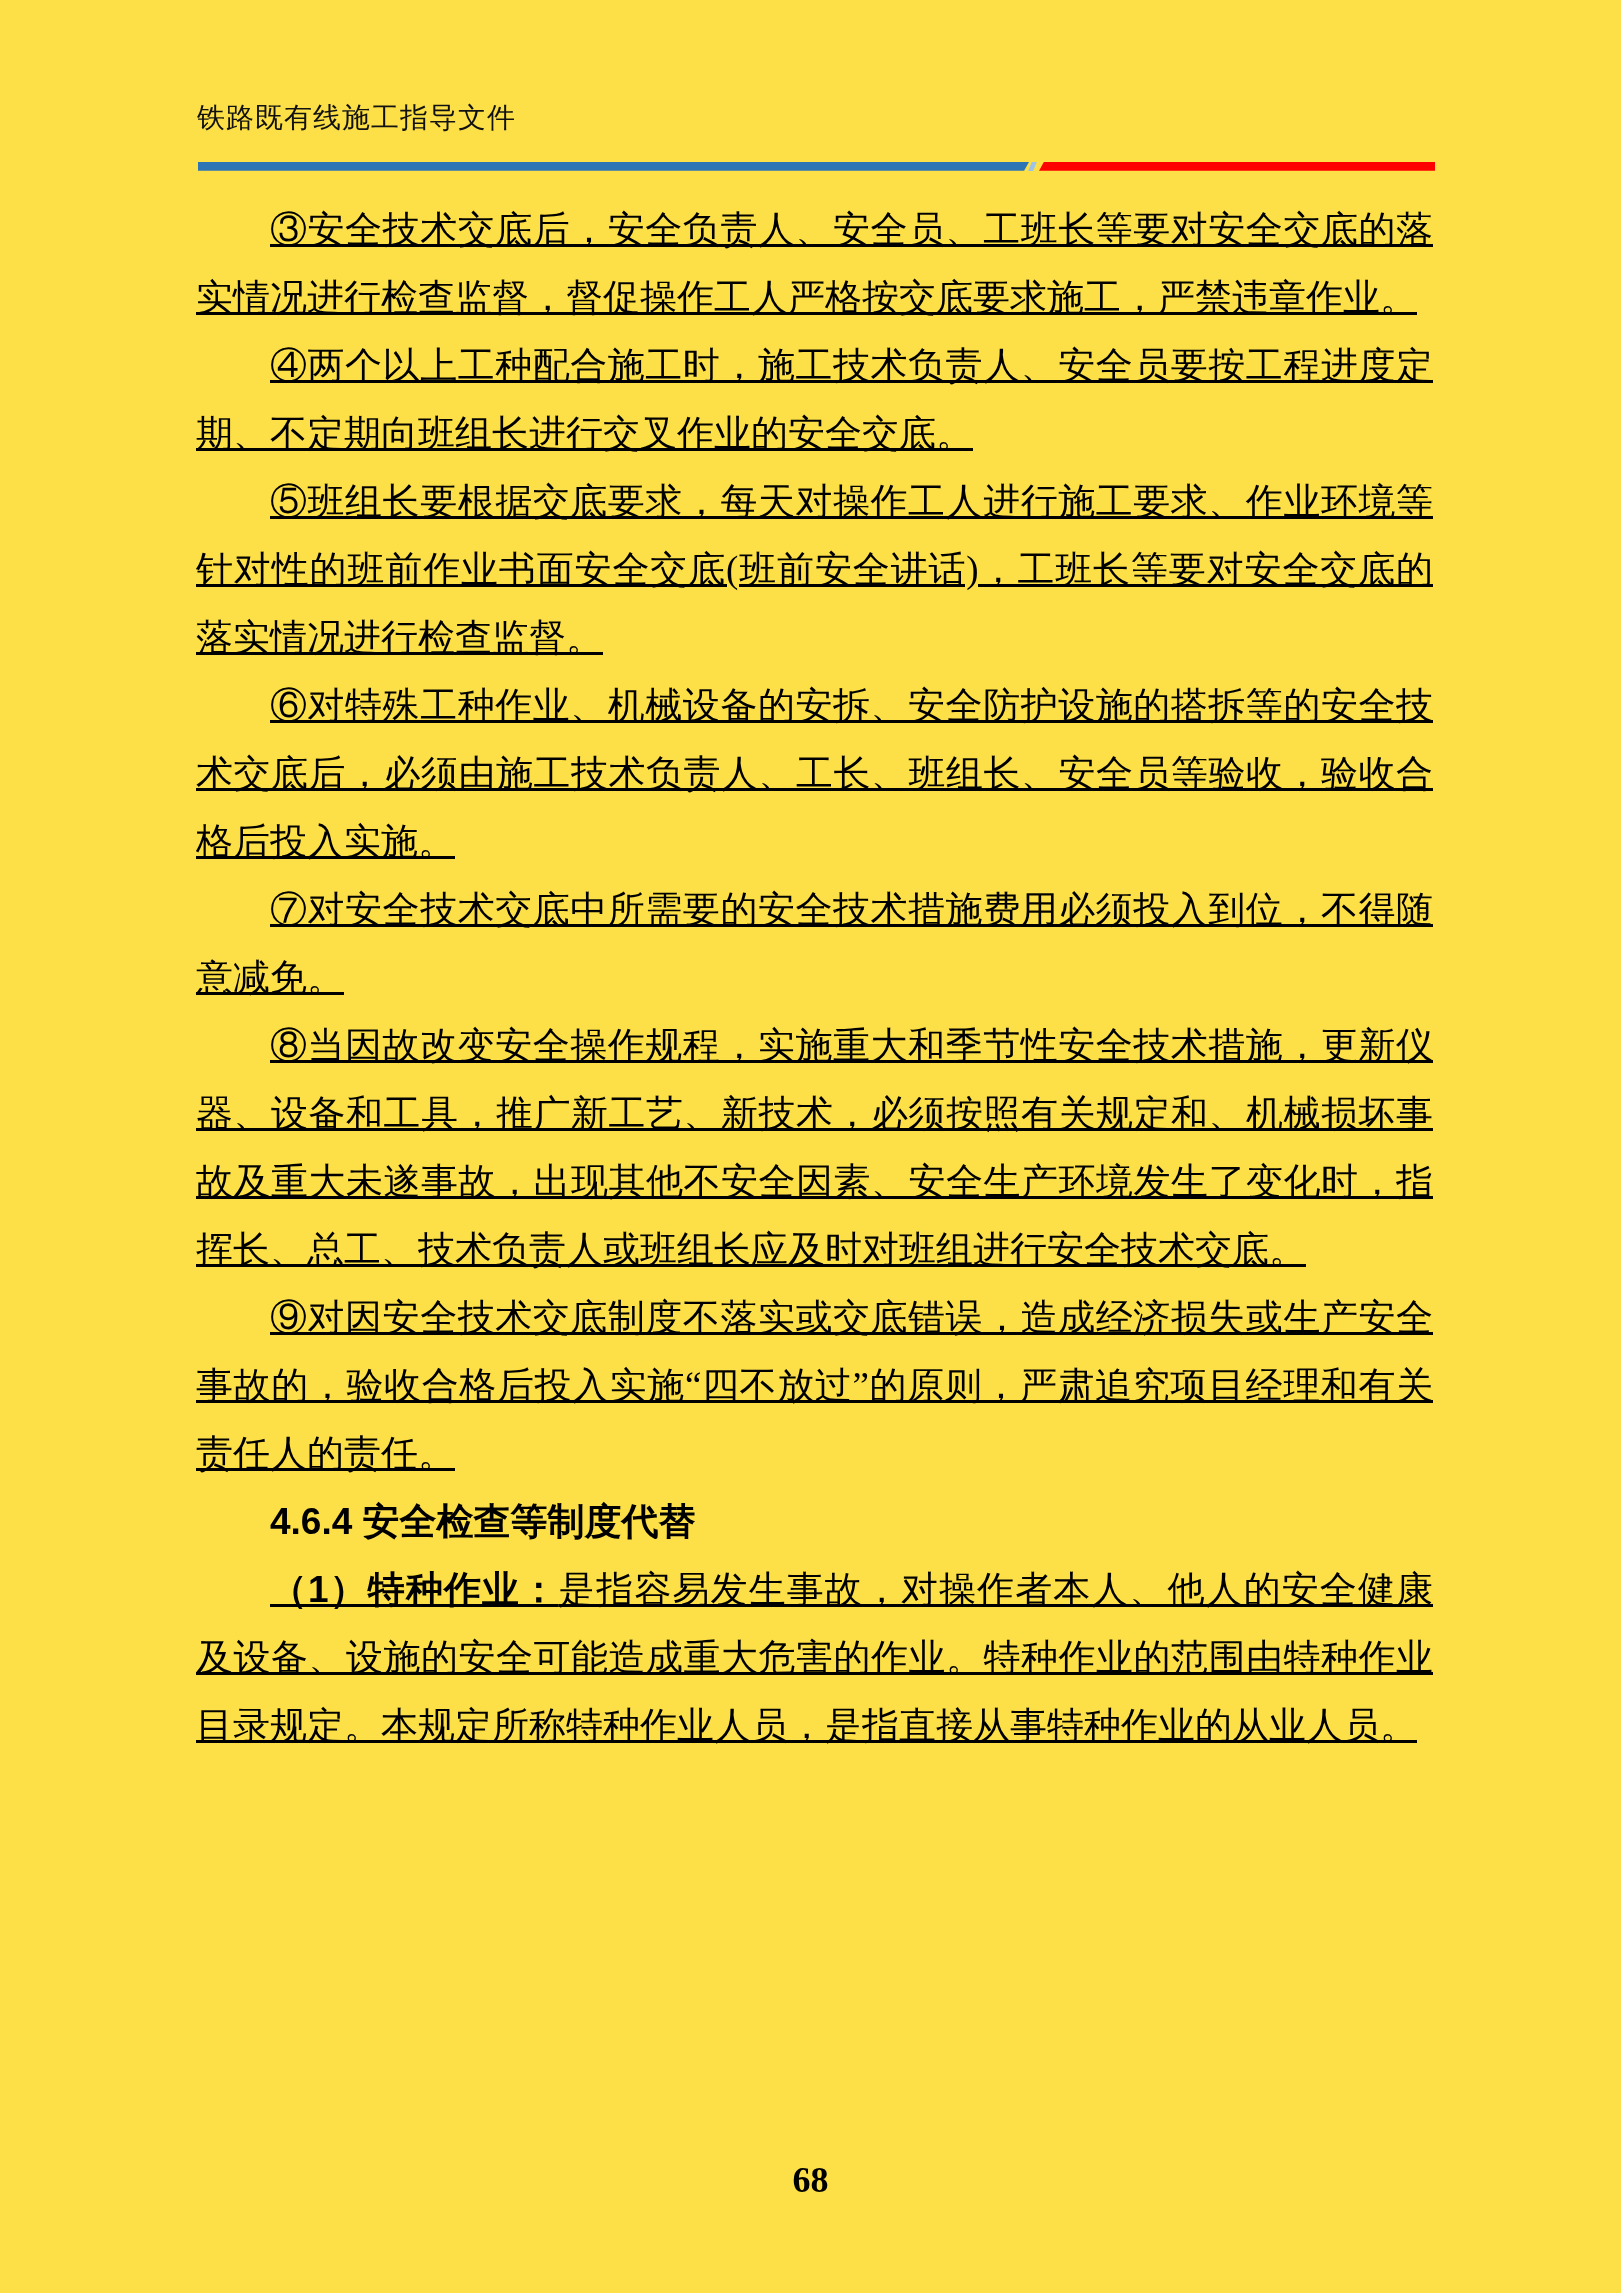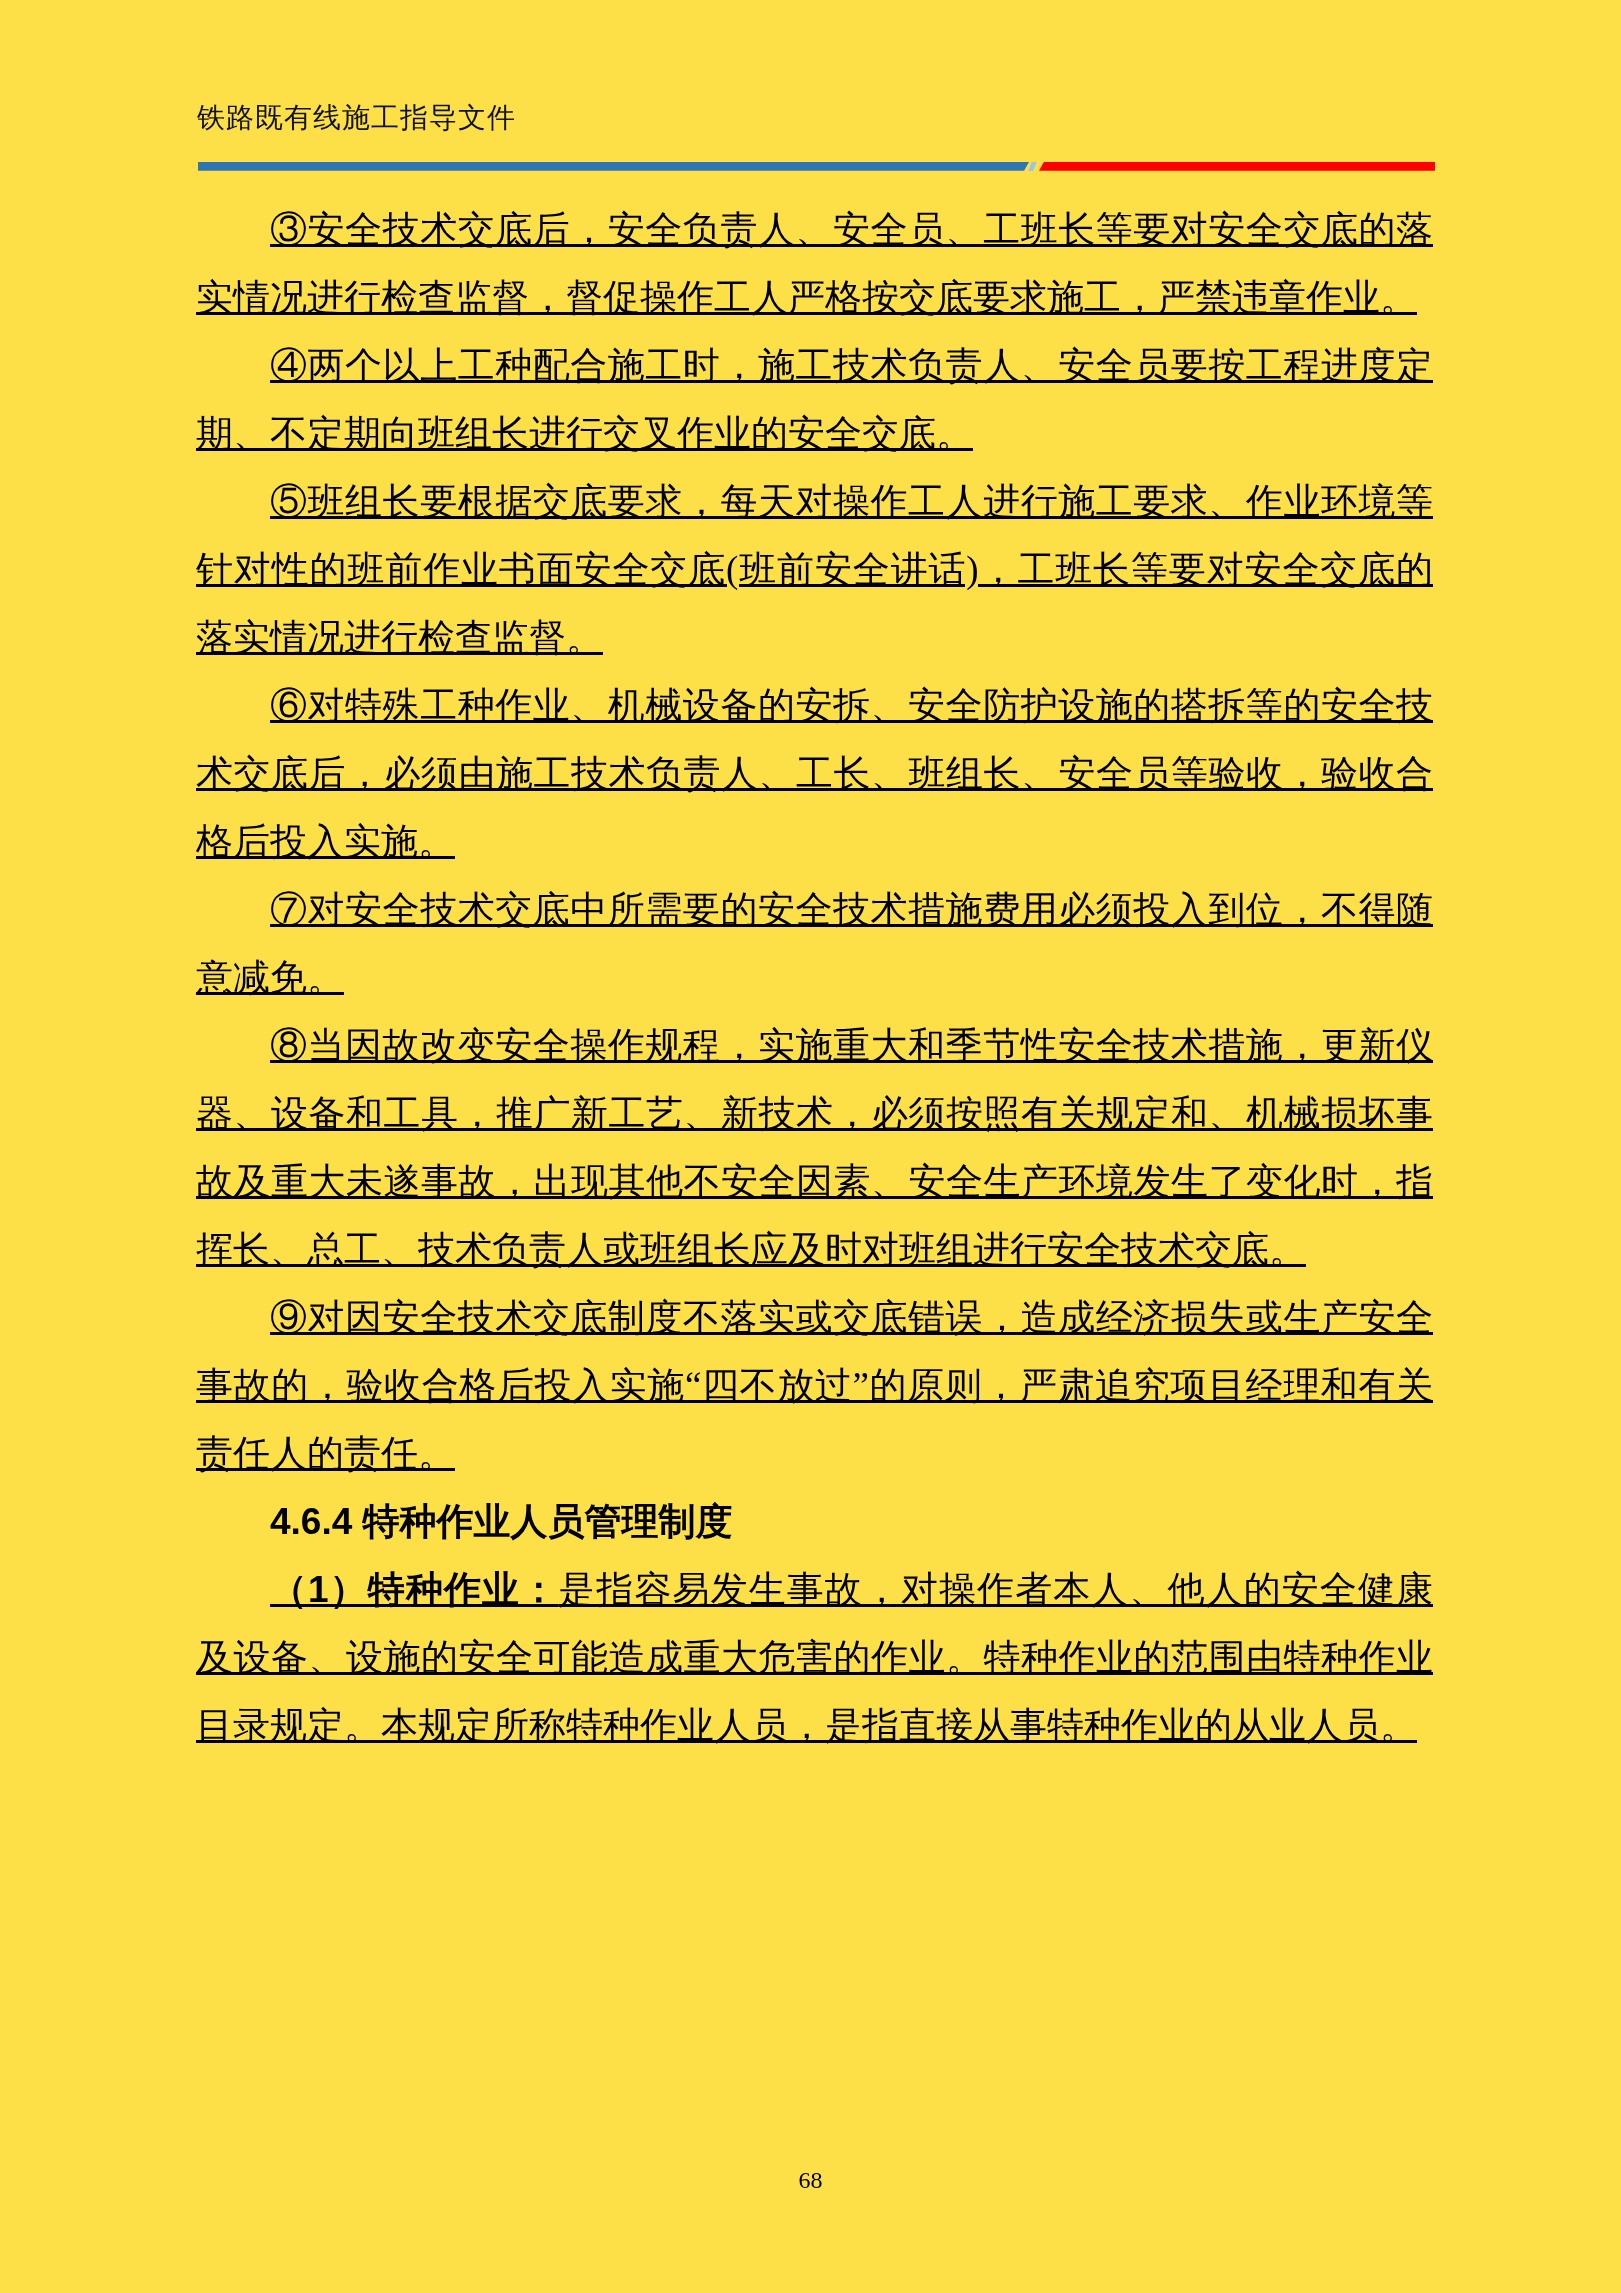--- a/index.html
+++ b/index.html
@@ -91,22 +91,23 @@
     font-weight: bold;
     font-family: "Liberation Sans", "DejaVu Sans", sans-serif;
   }
   
   .footer {
     position: absolute;
     left: 0;
     right: 0;
     top: 2161px;
     text-align: center;
-    font-size: 24px;
+    font-size: 36px;
     line-height: 39px;
+    font-weight: bold;
   }
 </style>
 </head>
 <body>
 
 <div class="page">
 
   <div class="header-title">铁路既有线施工指导文件</div>
 
   <div class="header-rule">
@@ -117,21 +118,21 @@
 
   <div class="body-text">
     <p class="para indent">③安全技术交底后，安全负责人、安全员、工班长等要对安全交底的落实情况进行检查监督，督促操作工人严格按交底要求施工，严禁违章作业。</p>
     <p class="para indent">④两个以上工种配合施工时，施工技术负责人、安全员要按工程进度定期、不定期向班组长进行交叉作业的安全交底。</p>
     <p class="para indent">⑤班组长要根据交底要求，每天对操作工人进行施工要求、作业环境等针对性的班前作业书面安全交底(班前安全讲话)，工班长等要对安全交底的落实情况进行检查监督。</p>
     <p class="para indent">⑥对特殊工种作业、机械设备的安拆、安全防护设施的搭拆等的安全技术交底后，必须由施工技术负责人、工长、班组长、安全员等验收，验收合格后投入实施。</p>
     <p class="para indent">⑦对安全技术交底中所需要的安全技术措施费用必须投入到位，不得随意减免。</p>
     <p class="para indent">⑧当因故改变安全操作规程，实施重大和季节性安全技术措施，更新仪器、设备和工具，推广新工艺、新技术，必须按照有关规定和、机械损坏事故及重大未遂事故，出现其他不安全因素、安全生产环境发生了变化时，指挥长、总工、技术负责人或班组长应及时对班组进行安全技术交底。</p>
     <p class="para indent">⑨对因安全技术交底制度不落实或交底错误，造成经济损失或生产安全事故的，验收合格后投入实施“四不放过”的原则，严肃追究项目经理和有关责任人的责任。</p>
 
-    <h3 class="heading">4.6.4 特种作业人员管理制度</h3>
+    <h3 class="heading">4.6.4 安全检查等制度代替</h3>
 
     <p class="para indent"><span class="lead">（1）特种作业：</span><span>是指容易发生事故，对操作者本人、他人的安全健康及设备、设施的安全可能造成重大危害的作业。特种作业的范围由特种作业目录规定。本规定所称特种作业人员，是指直接从事特种作业的从业人员。</span></p>
   </div>
 
   <div class="footer">
     <span>68</span>
   </div>
 
 </div>
 

